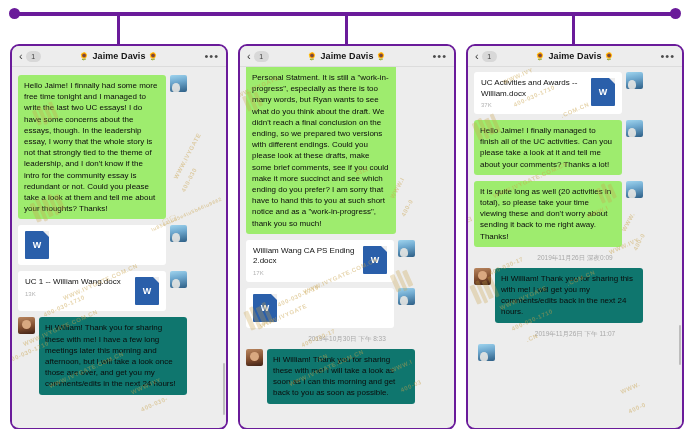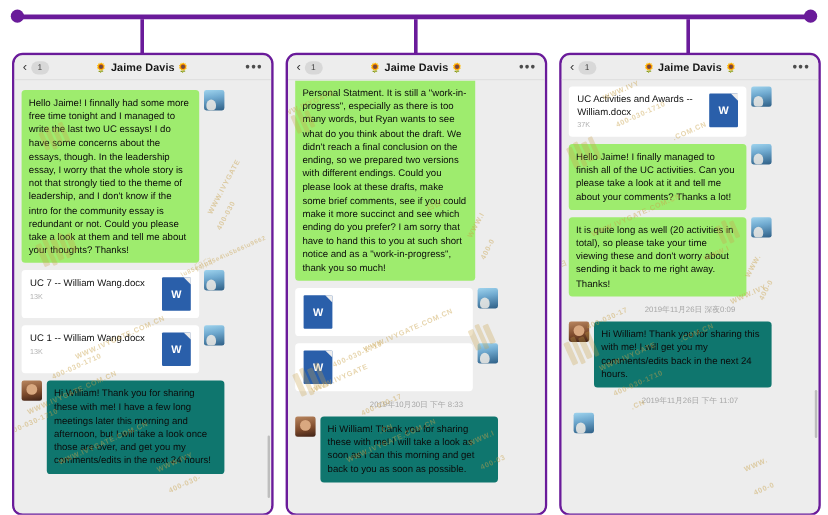--- a/index.html
+++ b/index.html
@@ -126,24 +126,20 @@
     </div>
     <div class="chat-body">
 
       <div class="msg out">
         <div class="bubble green">Hello Jaime! I finnally had some more free time tonight and I managed to write the last two UC essays! I do have some concerns about the essays, though. In the leadership essay, I worry that the whole story is not that strongly tied to the theme of leadership, and I don't know if the intro for the community essay is redundant or not. Could you please take a look at them and tell me about your thoughts? Thanks!</div>
         <div class="avatar self"></div>
       </div>
 
       <div class="msg out">
         <div class="file-card">
-          <div class="file-meta">
-            <div class="file-name">UC 7 -- William Wang.docx</div>
-            <div class="file-size">13K</div>
-          </div>
           <div class="doc-icon">W</div>
         </div>
         <div class="avatar self"></div>
       </div>
 
       <div class="msg out">
         <div class="file-card">
           <div class="file-meta">
             <div class="file-name">UC 1 -- William Wang.docx</div>
             <div class="file-size">13K</div>
@@ -209,20 +205,24 @@
       <div class="more-icon">•••</div>
     </div>
     <div class="chat-body" style="padding-top:0;">
 
       <div class="msg out" style="margin-top:0;">
         <div class="bubble green clipped-top" style="max-width:150px;">Personal Statment. It is still a "work-in-progress", especially as there is too many words, but Ryan wants to see what do you think about the draft. We didn't reach a final conclusion on the ending, so we prepared two versions with different endings. Could you please look at these drafts, make some brief comments, see if you could make it more succinct and see which ending do you prefer? I am sorry that have to hand this to you at such short notice and as a "work-in-progress", thank you so much!</div>
       </div>
 
       <div class="msg out">
         <div class="file-card">
+          <div class="file-meta">
+            <div class="file-name">William Wang CA PS Ending 2.docx</div>
+            <div class="file-size">17K</div>
+          </div>
           <div class="doc-icon">W</div>
         </div>
         <div class="avatar self"></div>
       </div>
 
       <div class="msg out">
         <div class="file-card">
           <div class="doc-icon">W</div>
         </div>
         <div class="avatar self"></div>

